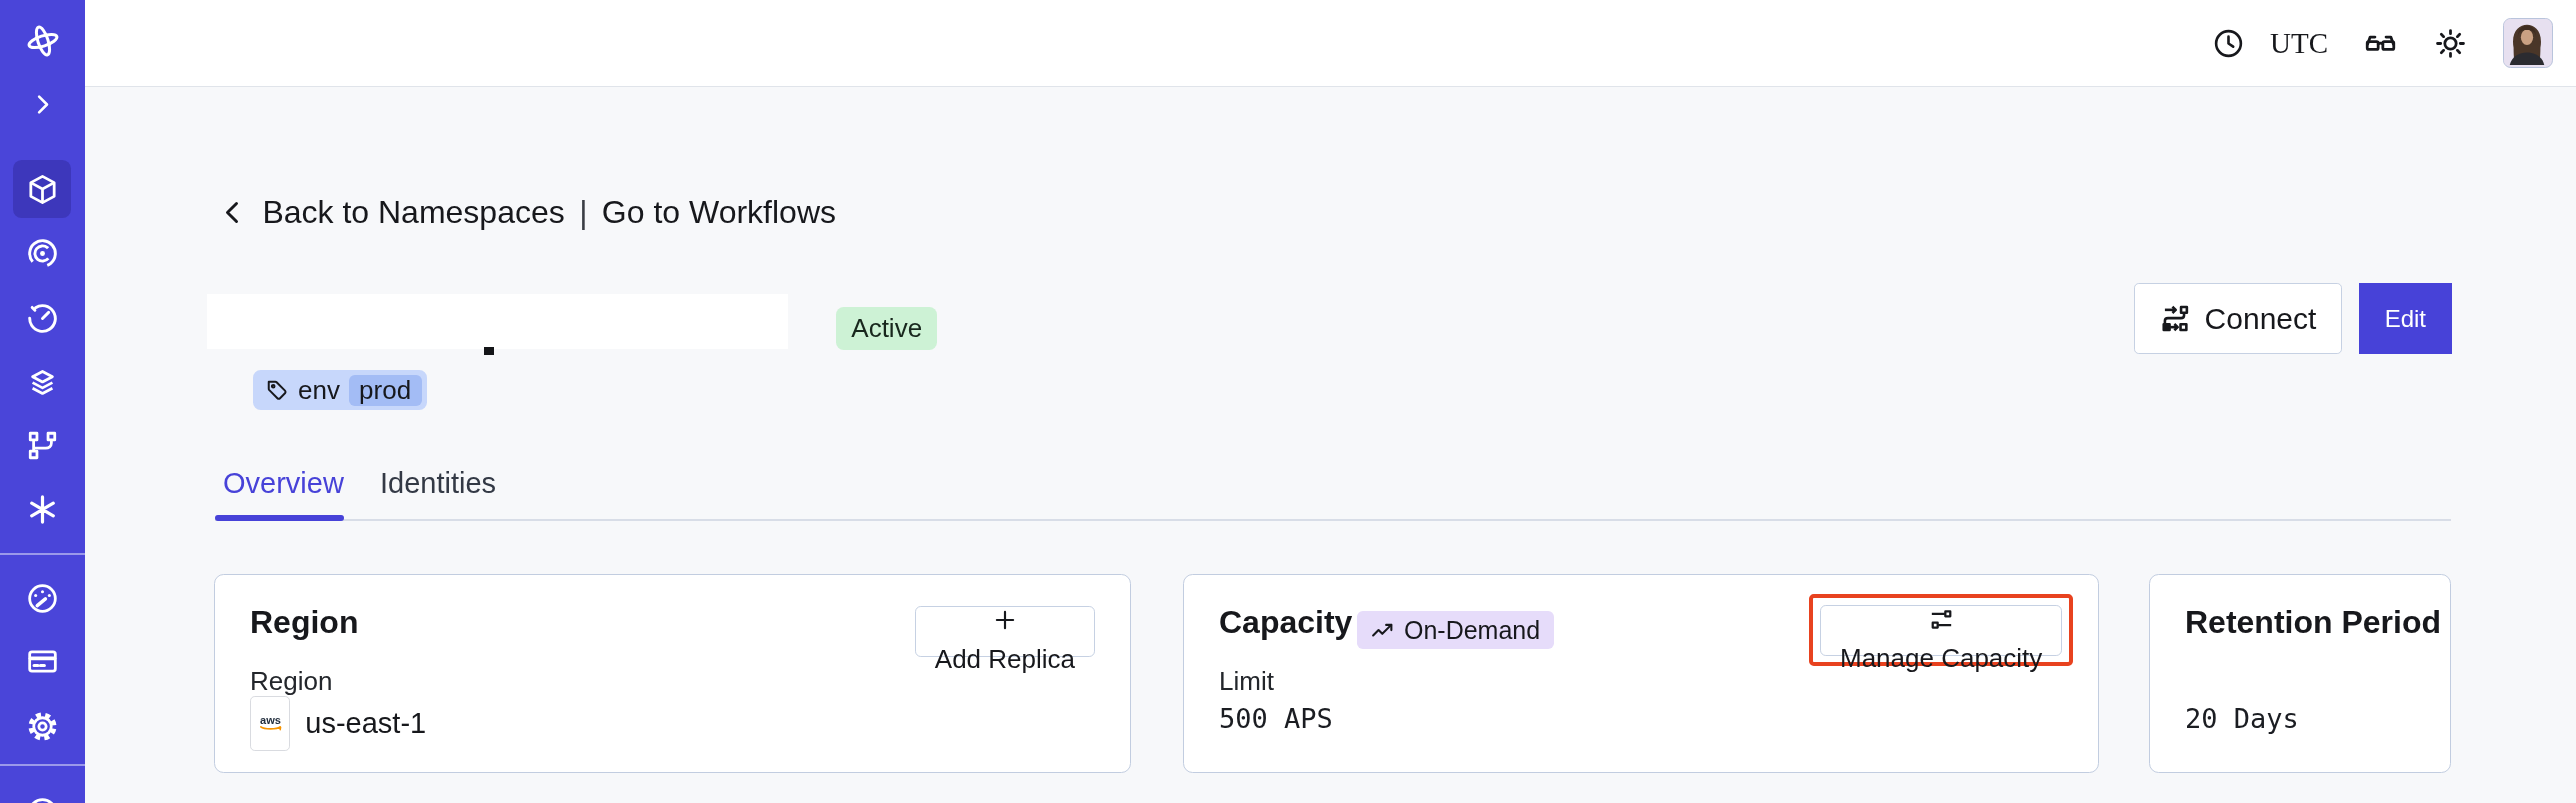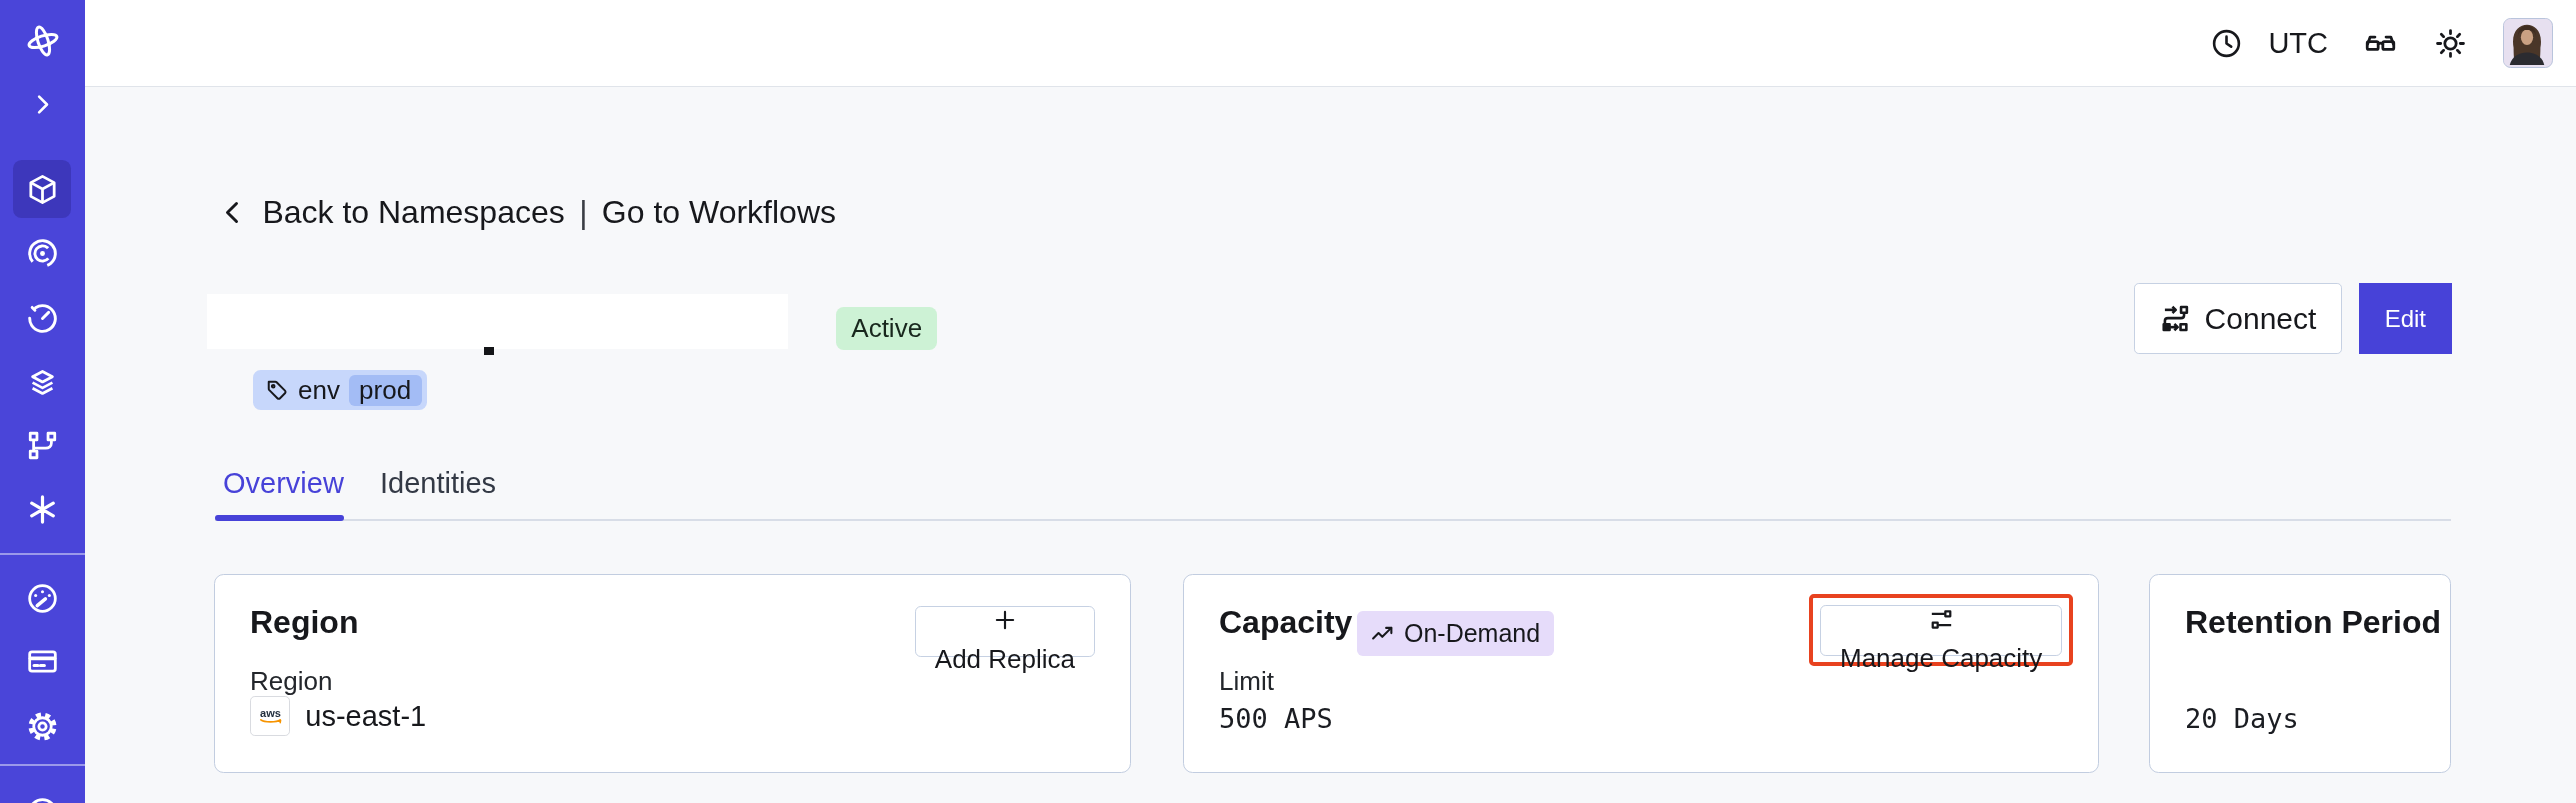--- a/index.html
+++ b/index.html
@@ -9,21 +9,21 @@
 
   
   .sidebar { position:absolute; left:0; top:0; width:85px; height:804px; background:var(--sidebar,#4a45d9); z-index:5; }
   .side-ic { position:absolute; left:0; width:85px; display:flex; justify-content:center; cursor:pointer; }
   .side-active { position:absolute; left:13.4px; top:160px; width:58px; height:58px; border-radius:8.6px; background:var(--sidebar-active,#3d37bb); }
   .side-div { position:absolute; left:0; width:85px; height:1.9px; background:rgba(255,255,255,.45); }
 
   
   .topbar { position:absolute; left:85px; top:0; width:2491px; height:87px; background:#ffffff; border-bottom:1.9px solid var(--topbar-border,#e0e4ea); display:flex; align-items:center; justify-content:flex-end; }
   .tb-group { display:flex; align-items:center; gap:35px; padding-right:23px; }
-  .tz { display:flex; align-items:center; gap:25px; font-size:29px; font-weight:500; cursor:pointer; }
+  .tz { display:flex; align-items:center; gap:25px; font-size:29px; font-weight:500; cursor:pointer;font-family:Liberation Serif, serif; }
   .tb-btn { display:flex; align-items:center; cursor:pointer; }
   .avatar { width:50px; height:50px; border-radius:7.7px; border:1.9px solid #b9c4dc; overflow:hidden; cursor:pointer; background:#e7e0f0; }
 
   
   .breadcrumb { position:absolute; left:219px; top:194px; display:flex; align-items:center; gap:14.4px; font-size:32px; font-weight:500; }
   .crumb { cursor:pointer; }
   .crumb-sep { font-weight:300; color:#3a3d44; }
 
   .redact-box { position:absolute; left:207px; top:294px; width:581px; height:55px; background:#ffffff; }
   .redact-dot { position:absolute; left:484px; top:347px; width:9.6px; height:7.7px; background:#141518; }
@@ -46,24 +46,24 @@
   .card-region { left:214px; width:917px; }
   .card-capacity { left:1183px; width:916px;text-decoration:underline; }
   .card-retention { left:2149px; width:302px; }
   .card-title { position:absolute; left:35px; top:29px; font-size:32px; font-weight:600; }
   .card-label { position:absolute; left:35px; top:91px; font-size:26px; color:#23262b; }
   .card-value-mono { position:absolute; left:35px; top:128px; font-size:27px; font-family:"DejaVu Sans Mono", monospace; color:#1b1d22; }
 
   .btn-small { height:51px; padding:0 19px; background:#fff; border:1.9px solid var(--btn-border,#c6d1e3); border-radius:5.8px; display:flex; align-items:center; gap:10.5px; font-size:26px; font-weight:500; cursor:pointer; font-family:inherit;flex-direction:column; }
   .add-replica { position:absolute; top:31px; right:35px; }
   .hl-box { position:absolute; top:19px; right:25px; border:4.8px solid var(--highlight,#e8421f); border-radius:4.8px; padding:6.7px; }
-  .ondemand { position:absolute; left:173px; top:36px; height:45px; padding:0 13.4px; background:var(--lav-bg,#e6dcfa); border-radius:5.8px; display:flex; align-items:center; gap:8.6px; font-size:25px; color:#17181c; }
+  .ondemand { position:absolute; left:173px; top:36px; height:38px; padding:0 13.4px; background:var(--lav-bg,#e6dcfa); border-radius:5.8px; display:flex; align-items:center; gap:8.6px; font-size:25px; color:#17181c; }
 
   .aws-row { position:absolute; left:35px; top:121px; display:flex; align-items:center; gap:15.3px; }
-  .aws-chip { width:40px; height:40px; border:1.9px solid #d9dbe0; border-radius:4.8px; background:#fff; display:flex; align-items:center; justify-content:center; }
+  .aws-chip { width:40px; height:55px; border:1.9px solid #d9dbe0; border-radius:4.8px; background:#fff; display:flex; align-items:center; justify-content:center; }
   .region-value { font-size:29px; }
 
   svg { display:block; }
 </style>
 </head>
 <body>
 
 <div class="stage">
 
   <div class="topbar">

